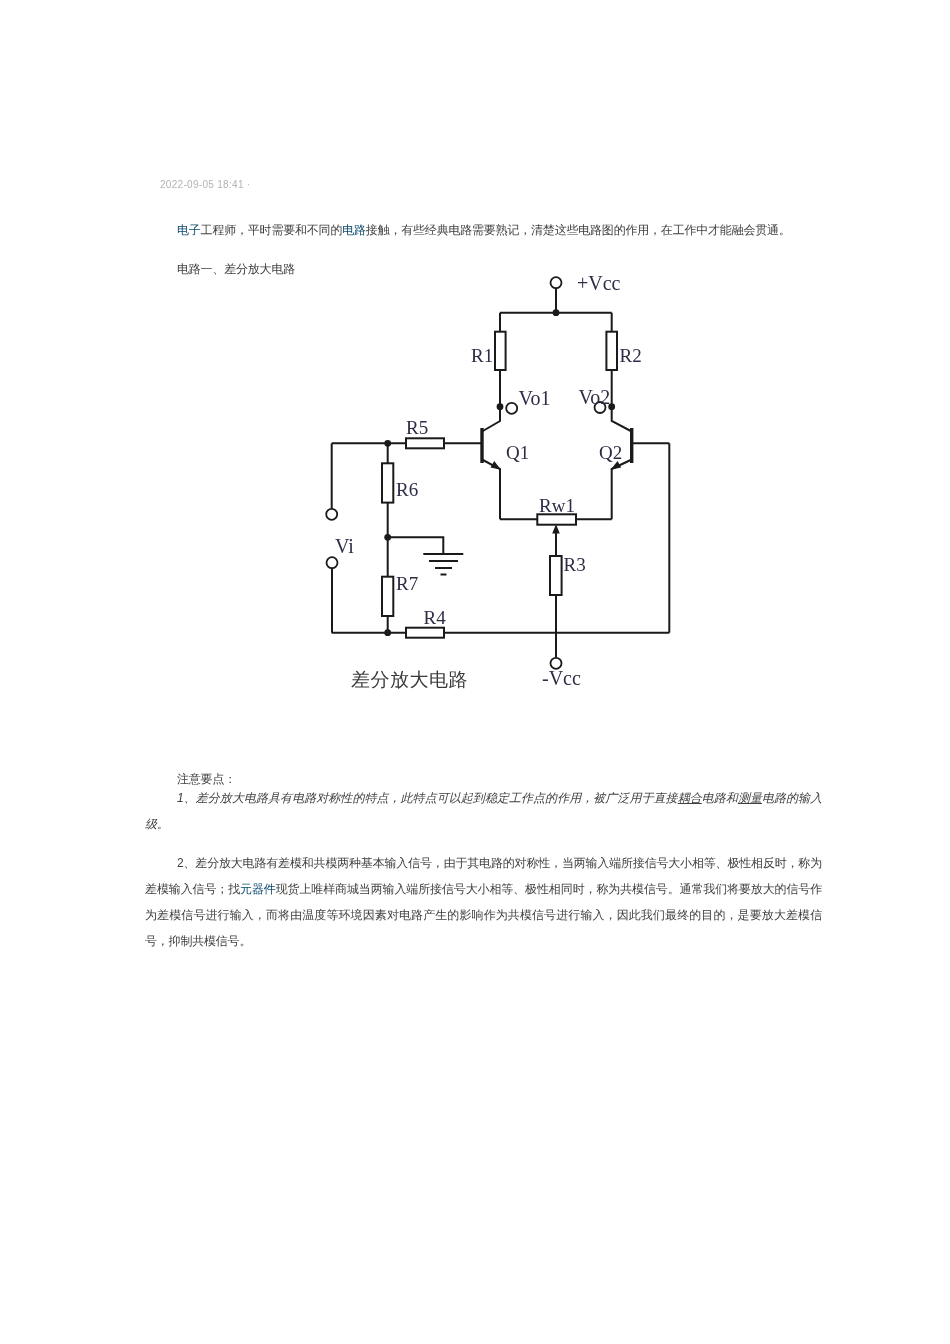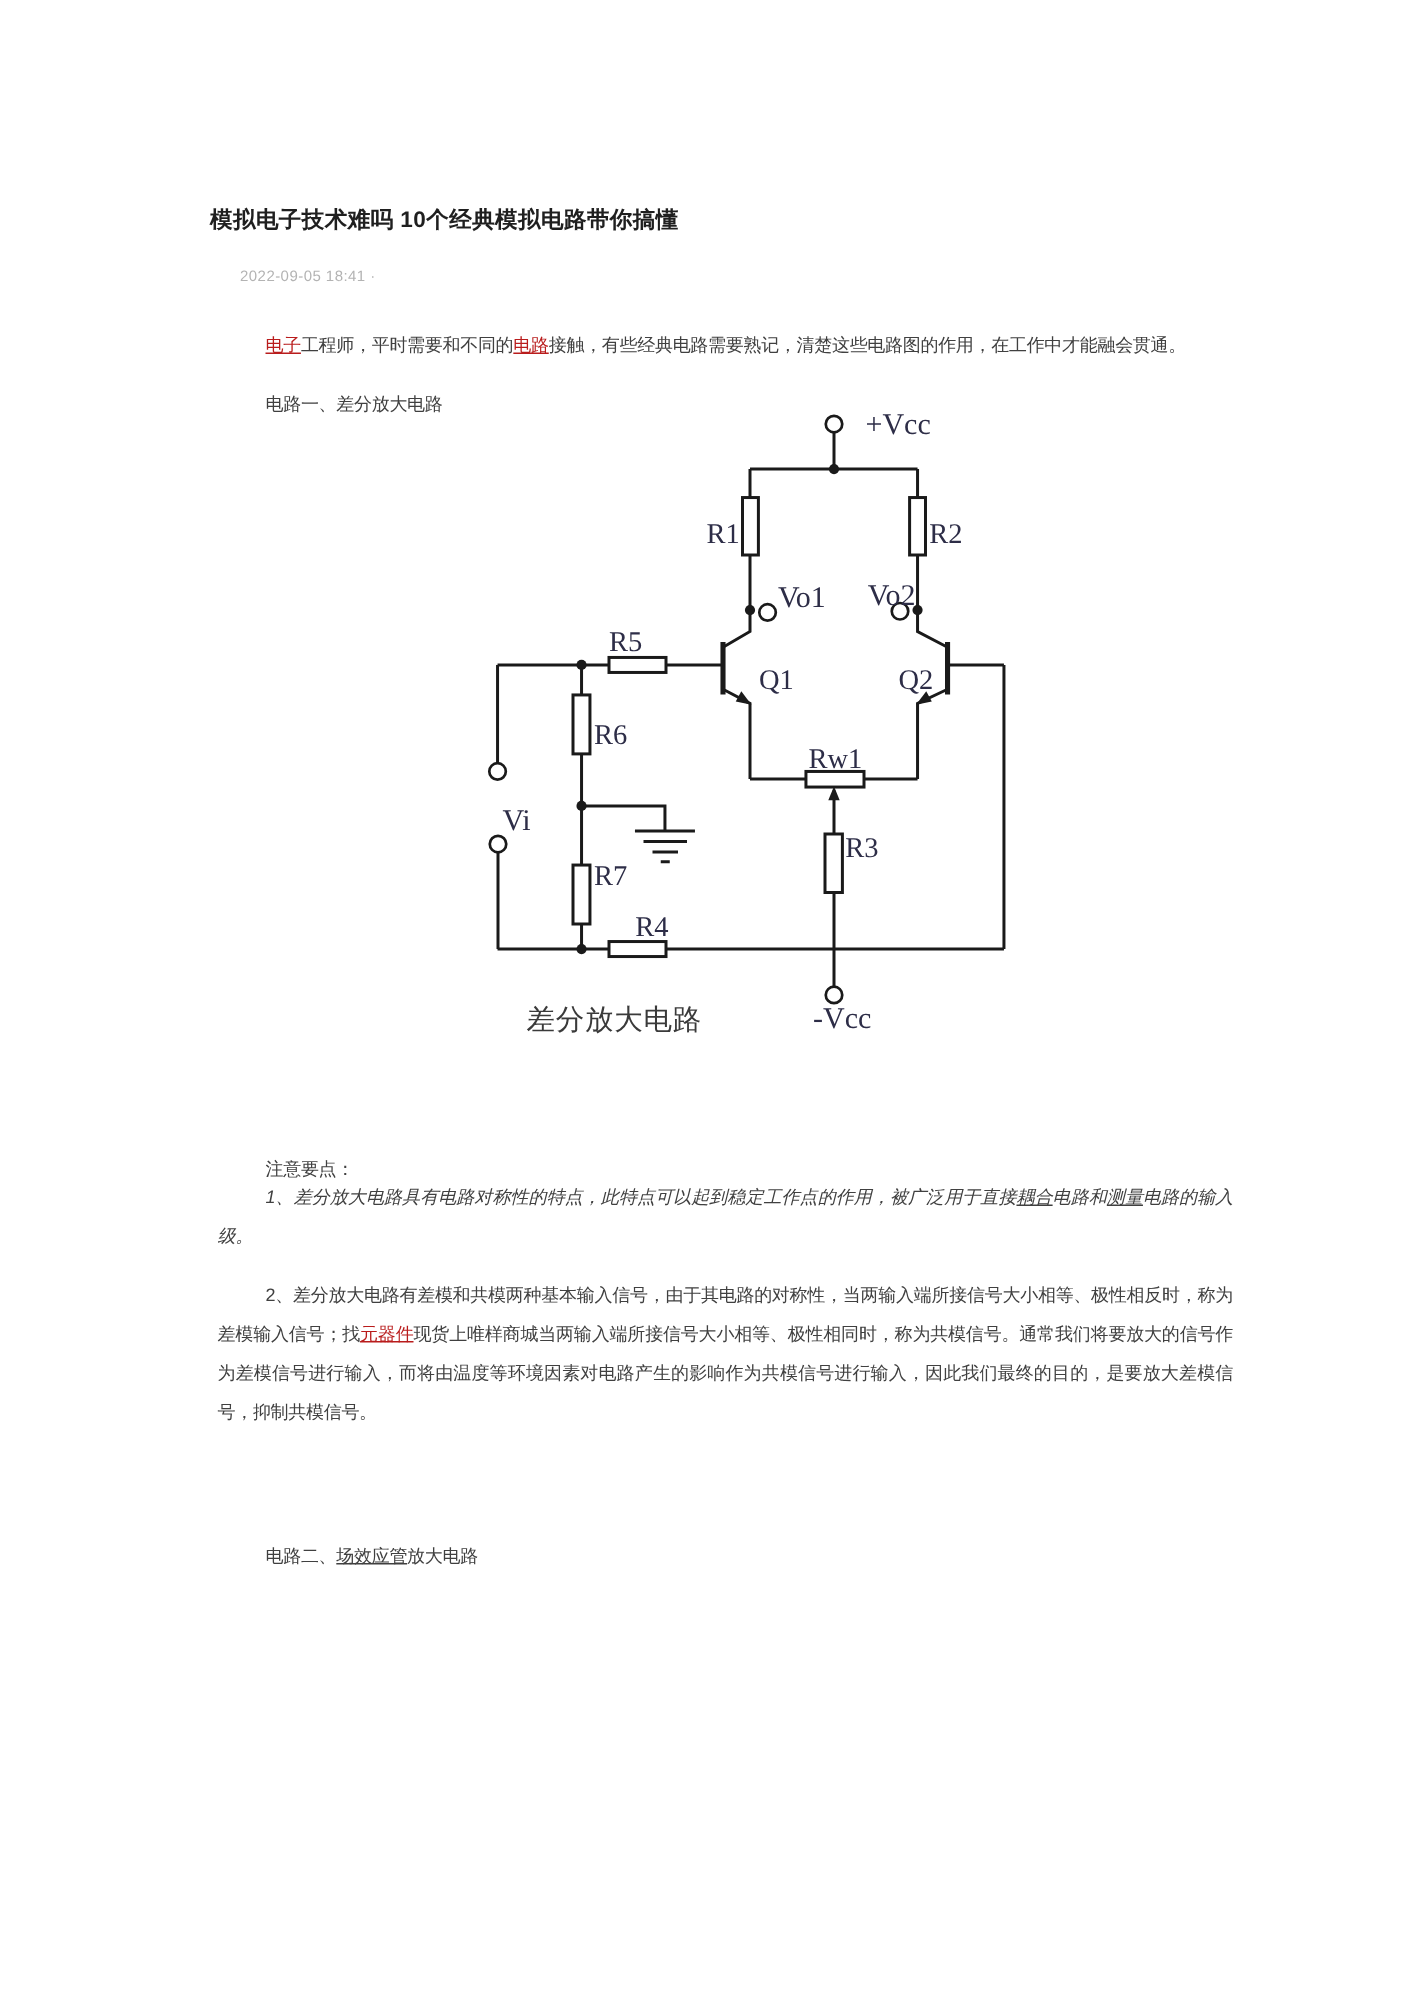--- a/index.html
+++ b/index.html
@@ -18,21 +18,21 @@
   .date{
     position:absolute;left:160px;top:179px;
     font-size:10px;color:#b3b3b3;letter-spacing:.3px;
   }
   .para{
     position:absolute;left:145px;width:677px;
     font-size:12px;line-height:26px;color:#404040;
     text-indent:32px;text-align:justify;letter-spacing:-0.2px;
   }
   .para.single{white-space:nowrap;text-align:left;}
-  a.link-blue{color:#b91c1c;text-decoration:underline;cursor:pointer;}
+  a.link-blue{color:#0c4a6e;cursor:pointer;}
   a.link-dark{color:#404040;text-decoration:underline;cursor:pointer;}
   .intro{top:205px;}
   .sec1{top:244px;}
   .note{top:754px;}
   .p1{top:773px;font-style:italic;}
   .p2{top:838px;}
   .p3{top:948px;}
   .sec2{top:1012px;}
   .circuit{
     position:absolute;left:300px;top:260px;width:420px;height:440px;
@@ -42,21 +42,20 @@
     font-family:"Liberation Serif","DejaVu Serif",serif;
     fill:#2d2d47;
   }
   .circuit .caption-text{fill:#3a3a3a;letter-spacing:.5px;}
 </style>
 </head>
 <body>
 
 <div class="page">
 
-  <h1 class="title">模拟电子技术难吗 10个经典模拟电路带你搞懂</h1>
 
   <div class="date">2022-09-05 18:41 ·</div>
 
   <p class="para single intro"><a class="link-blue">电子</a><span>工程师，平时需要和不同的</span><a class="link-blue">电路</a><span>接触，有些经典电路需要熟记，清楚这些电路图的作用，在工作中才能融会贯通。</span></p>
 
   <p class="para single sec1"><span>电路一、差分放大电路</span></p>
 
   <svg class="circuit" viewBox="0 0 420 440" width="420" height="440">
     <g stroke="#1a1a1a" stroke-width="2" fill="none">
 
@@ -148,15 +147,14 @@
     </g>
   </svg>
 
   <p class="para single note"><span>注意要点：</span></p>
 
   <p class="para p1"><span>1、差分放大电路具有电路对称性的特点，此特点可以起到稳定工作点的作用，被广泛用于直接</span><a class="link-dark">耦合</a><span>电路和</span><a class="link-dark">测量</a><span>电路的输入级。</span></p>
 
   <p class="para p2"><span>2、差分放大电路有差模和共模两种基本输入信号，由于其电路的对称性，当两输入端所接信号大小相等、极性相反时，称为差模输入信号；找</span><a class="link-blue">元器件</a><span>现货上唯样商城当两输入端所接信号大小相等、极性相同时，称为共模信号。通常我们将要放大的信号作为差模信号进行输入，而将由温度等环境因素对电路产生的影响作为共模信号进行输入，因此我们最终的目的，是要放大差模信号，抑制共模信号。</span></p>
 
 
-  <p class="para single sec2"><span>电路二、</span><a class="link-dark">场效应管</a><span>放大电路</span></p>
 
 </div>
 
 </body></html>

